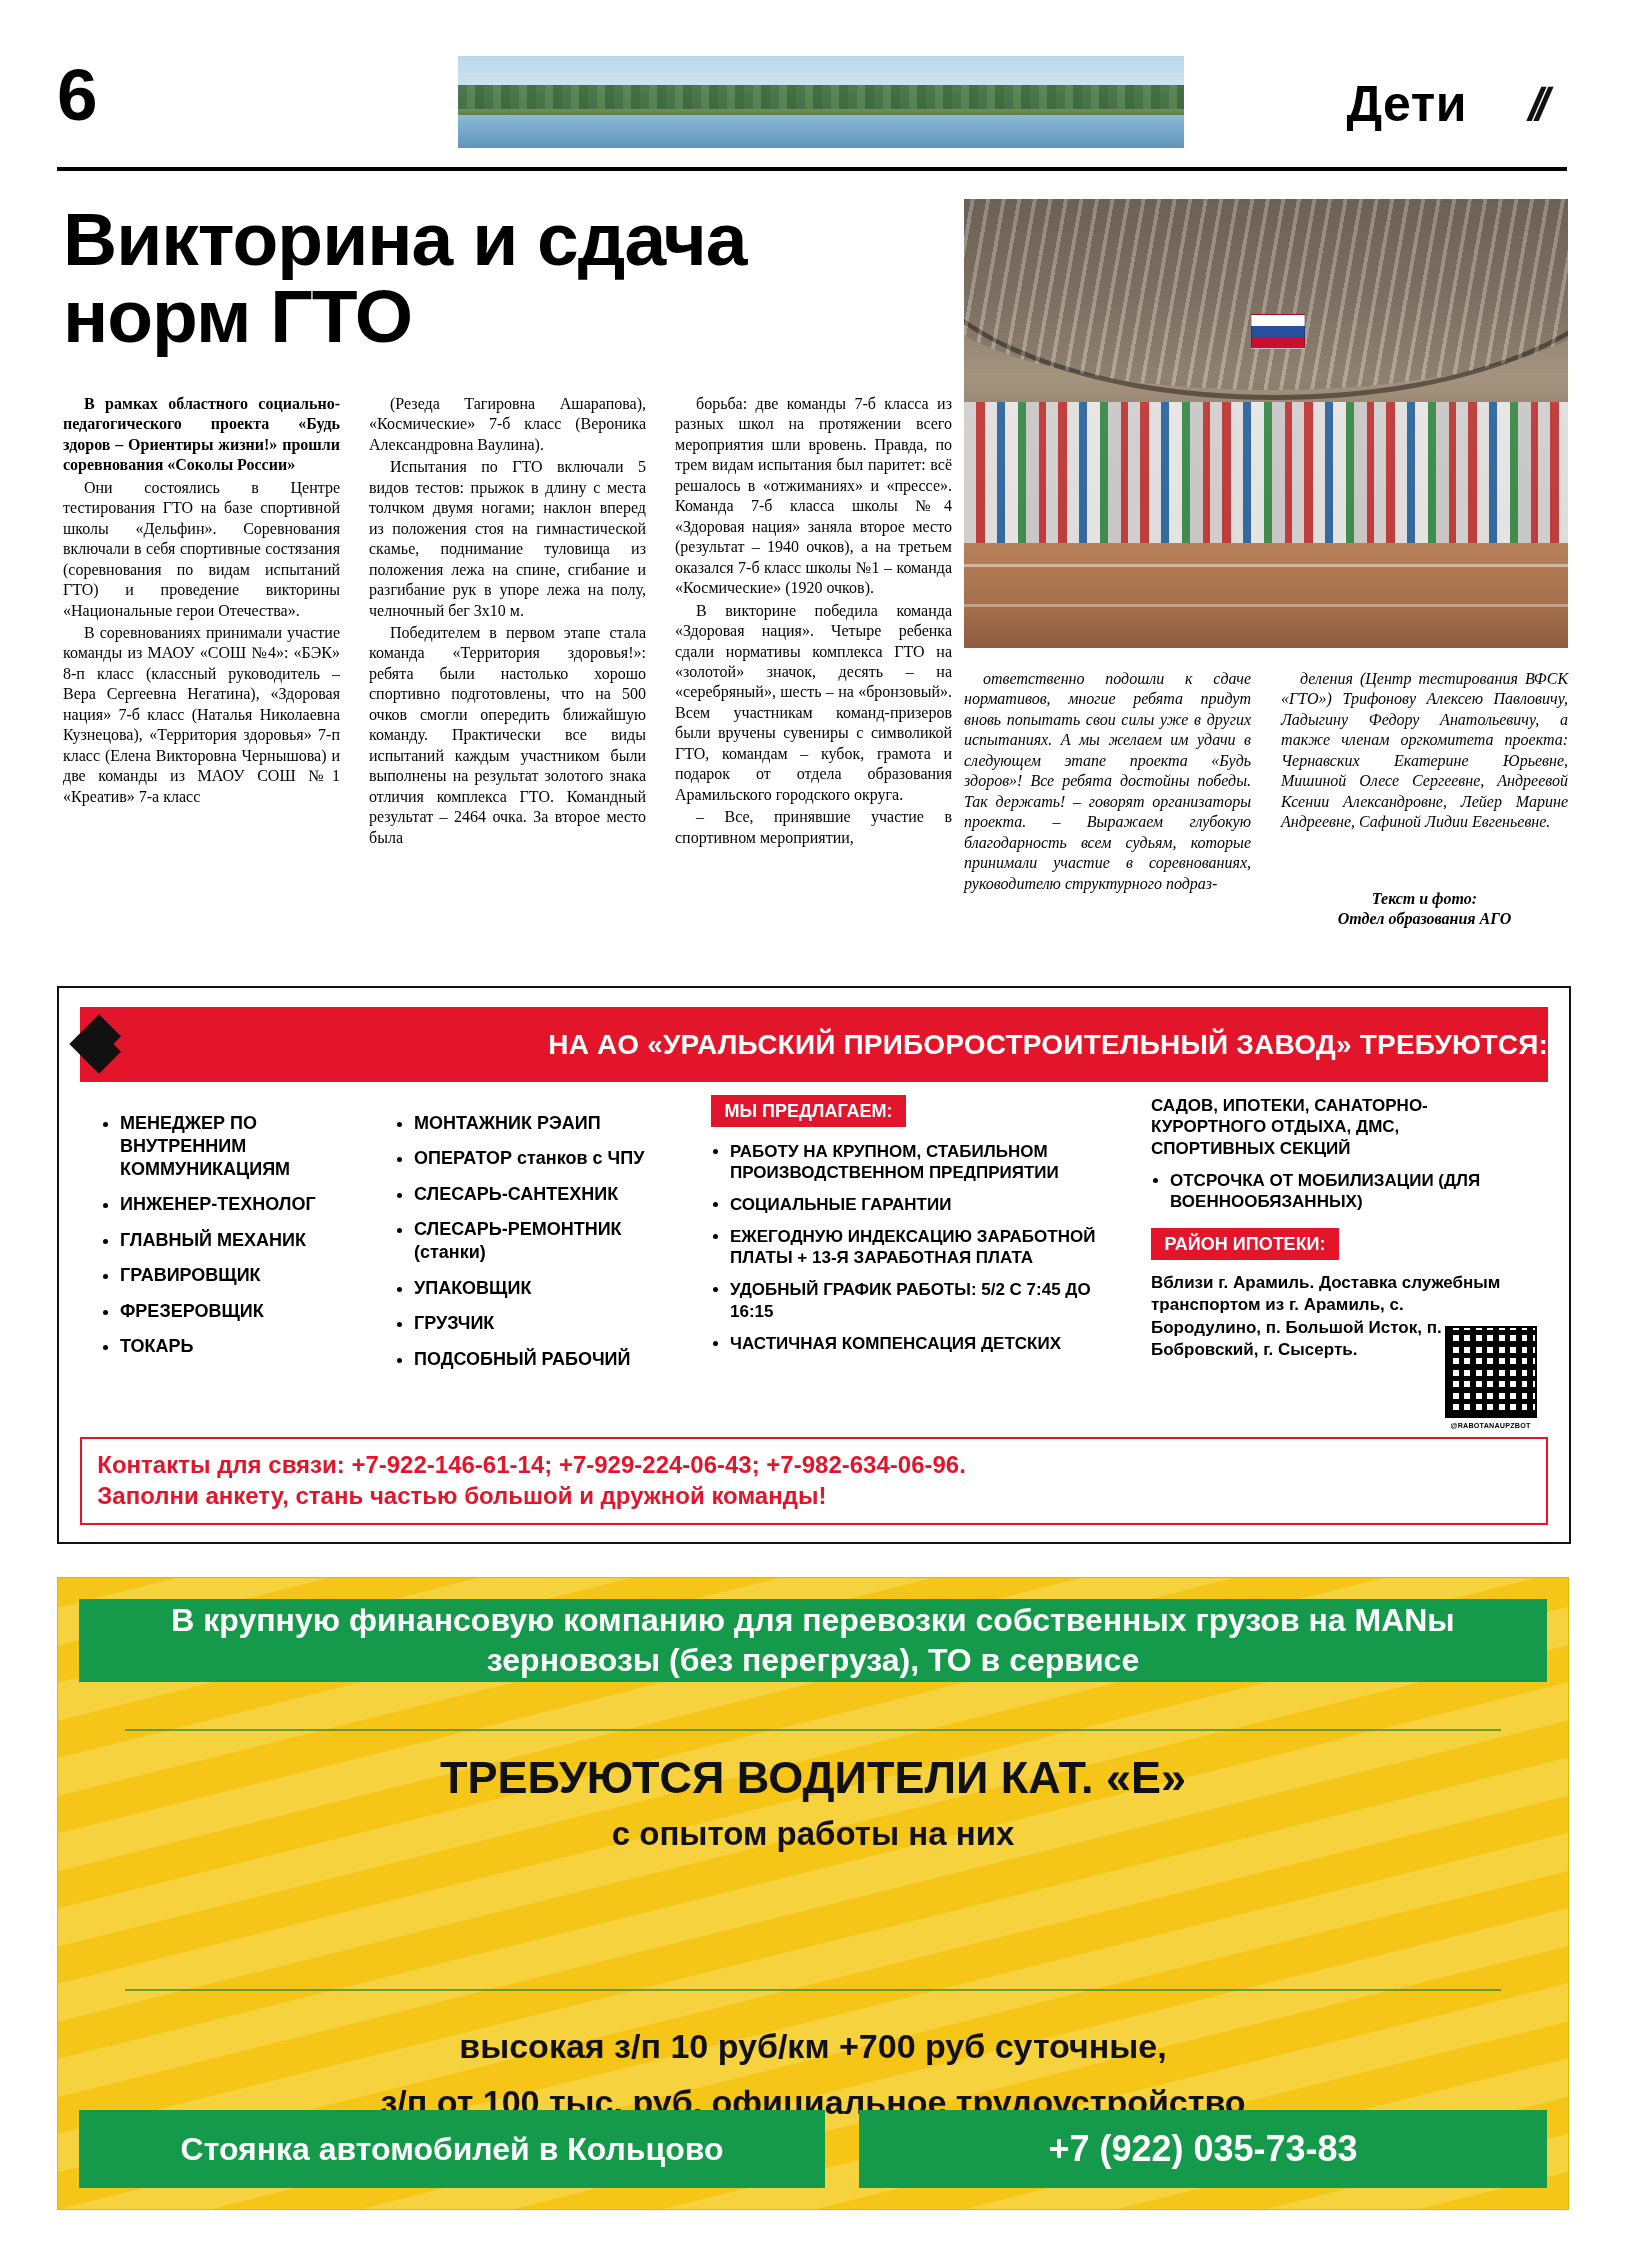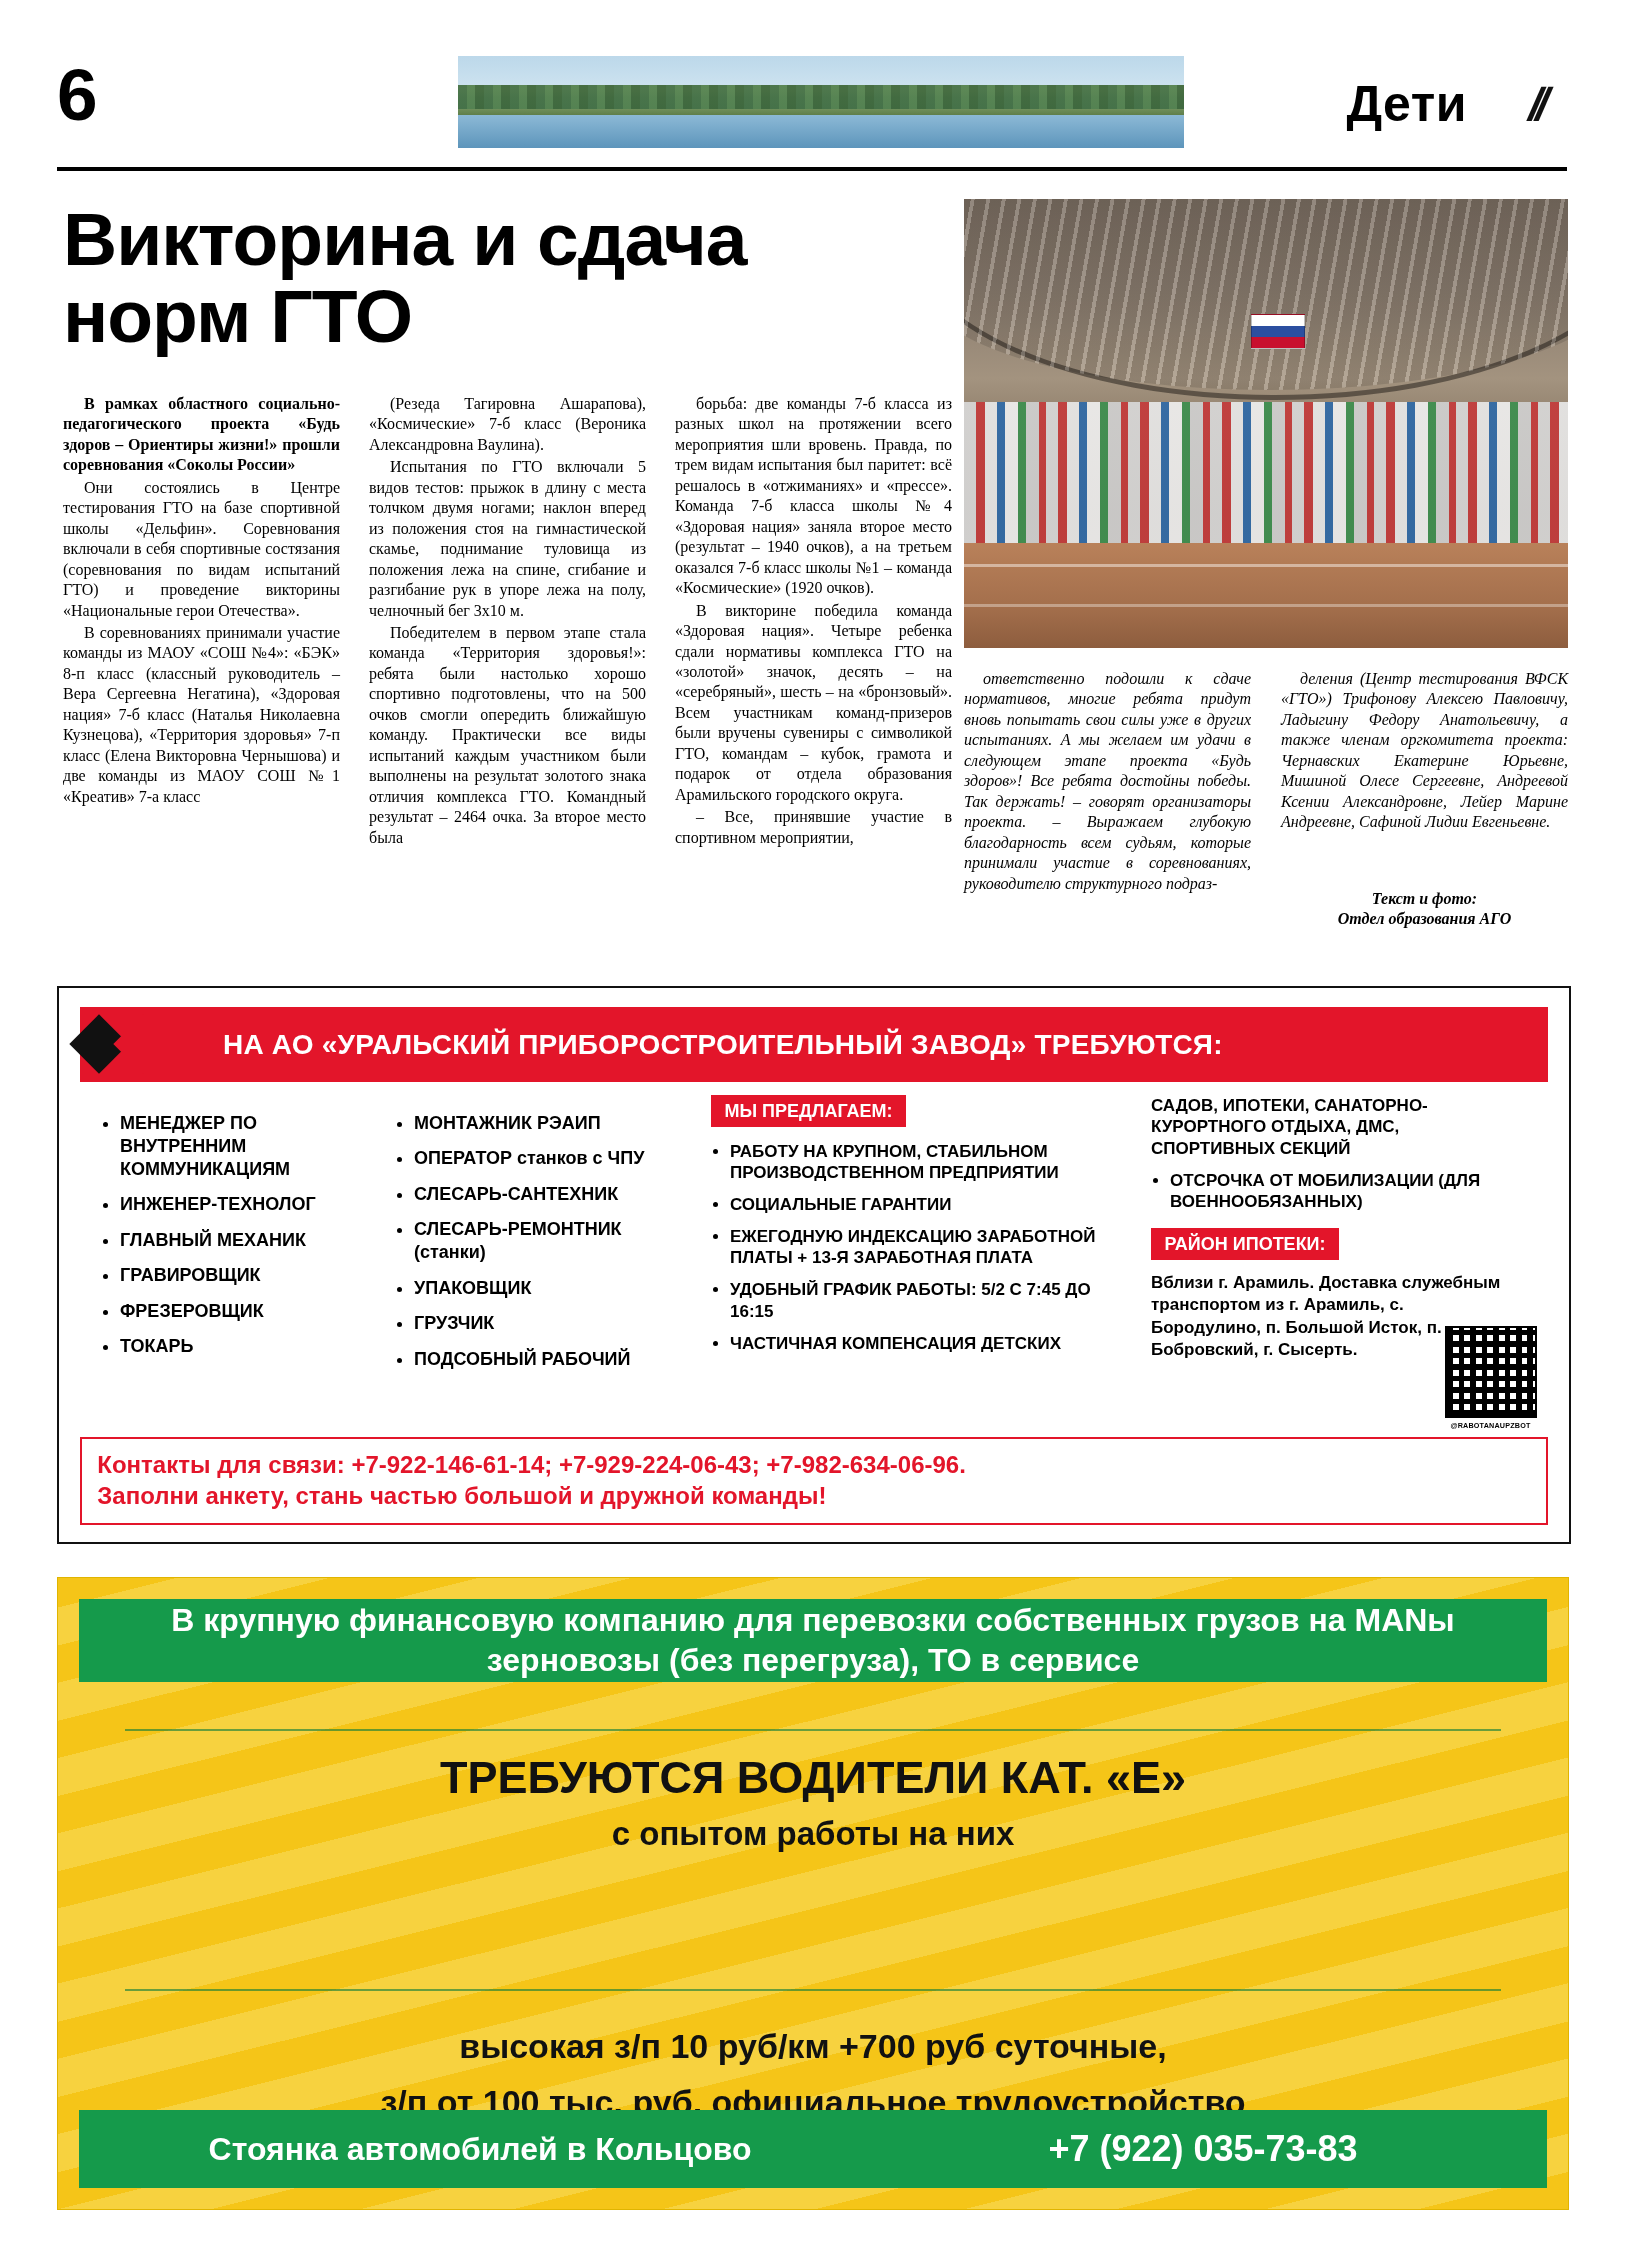--- a/index.html
+++ b/index.html
@@ -176,21 +176,21 @@
     font-size: 16px; font-style: italic; font-weight: bold; line-height: 1.25;
   }
 
   
   .ad1 {
     position: absolute; left: 57px; top: 986px; width: 1510px; height: 554px;
     border: 2.9px solid #111; background: #fff;
   }
   .ad1-top {
     position: absolute; left: 21px; top: 19px; right: 21px; height: 75px;
-    background: #e3152a; display: flex; align-items: center;
+    background: #e3152a; display: flex; align-items: center; justify-content: flex-end;
   }
   .ad1-diamonds {
     position: absolute; left: -21px; top: 5.7px; width: 143px; height: 63px;
   }
   .dia {
     position: absolute; width: 42px; height: 42px; transform: rotate(45deg); top: 10.5px;
   }
   .dia.black { background: #111; left: 19px; }
   .dia.red   { background: #e3152a; left: 63px; }
   .ad1-title {
@@ -272,21 +272,21 @@
   }
   .ad2-l2 {
     position: absolute; left: 0; right: 0; top: 505px; text-align: center;
     font-size: 34px; font-weight: bold; color: #111;
   }
   .ad2-bottom {
     position: absolute; left: 21px; right: 21px; bottom: 21px; height: 78px;
   }
   .ad2-parking, .ad2-phone {
     position: absolute; top: 0; height: 78px; background: #159a4b; color: #fff;
-    display: flex; align-items: center; justify-content: center; text-align: center; padding-left: 28px;
+    display: flex; align-items: center; justify-content: center; text-align: center;
   }
   .ad2-parking { left: 0; width: 746px; font-size: 32px; font-weight: bold; }
   .ad2-phone { right: 0; width: 688px; font-size: 36px; font-weight: bold; }
 </style>
 </head>
 <body>
 
 <div class="page">
 
   <div class="header">

